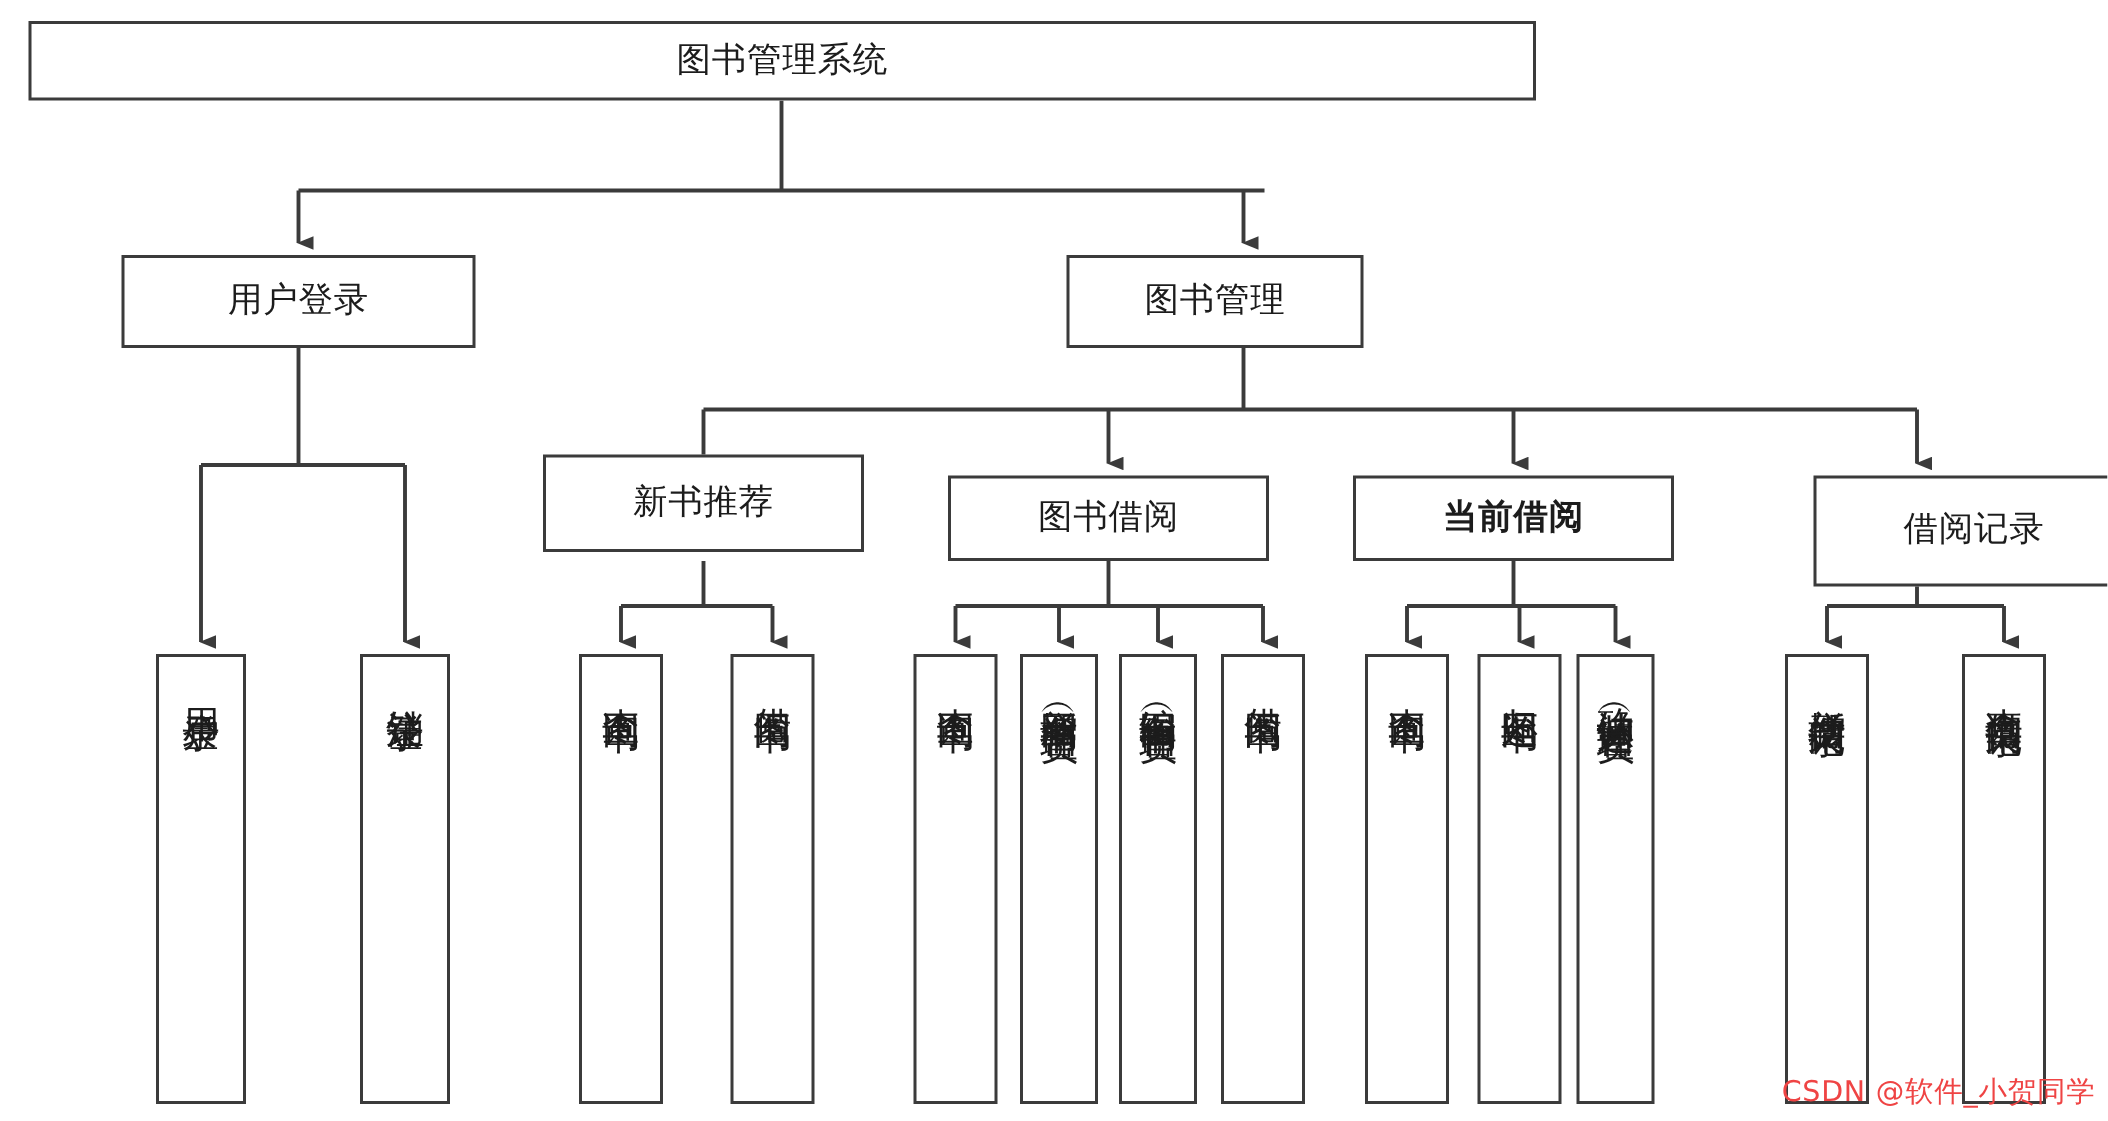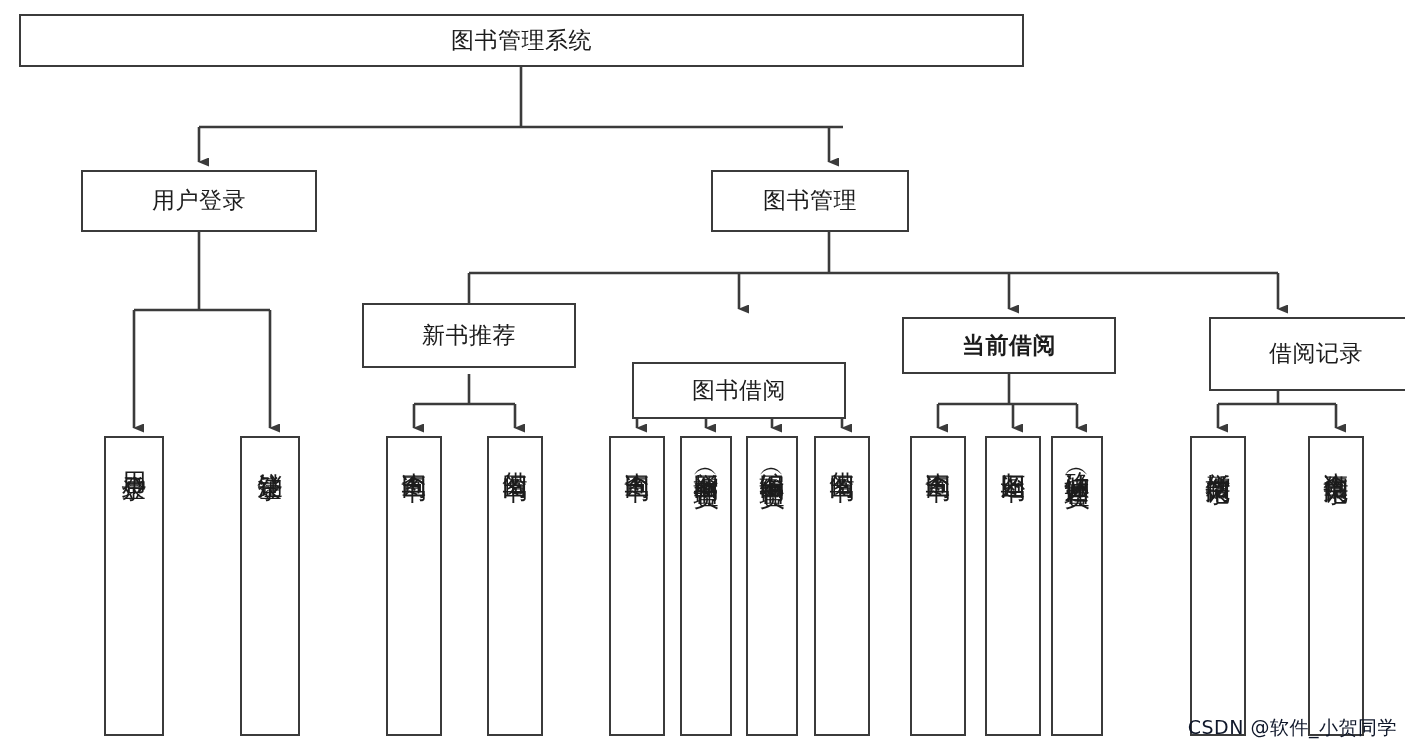--- a/index.html
+++ b/index.html
@@ -57,21 +57,21 @@
     font-size: 25px;
     line-height: 1.0;
     letter-spacing: 2px;
     white-space: nowrap;
   }
   #watermark {
     position: absolute;
     right: 8px;
     bottom: 6px;
     font-size: 19px;
-    color: #0f172a;
+    color: #ef4444;
     letter-spacing: 0.5px;
     white-space: nowrap;
     pointer-events: none;
   }
 </style>
 </head>
 <body>
 
 <div id="canvas">
 
@@ -132,21 +132,21 @@
   <div class="node horiz" style="left:81px; top:170px; width:236px; height:62px;">
     <span class="node-label">用户登录</span>
   </div>
   <div class="node horiz" style="left:711px; top:170px; width:198px; height:62px;">
     <span class="node-label">图书管理</span>
   </div>
 
   <div class="node horiz" style="left:362px; top:303px; width:214px; height:65px;">
     <span class="node-label">新书推荐</span>
   </div>
-  <div class="node horiz" style="left:632px; top:317px; width:214px; height:57px;margin-top:45px;">
+  <div class="node horiz" style="left:632px; top:317px; width:214px; height:57px;">
     <span class="node-label">图书借阅</span>
   </div>
   <div class="node horiz" style="left:902px; top:317px; width:214px; height:57px;font-weight:bold;">
     <span class="node-label">当前借阅</span>
   </div>
   <div class="node horiz" style="left:1171px; top:317px; width:214px; height:74px;margin-left:38px;">
     <span class="node-label">借阅记录</span>
   </div>
 
   <div class="node vert" style="left:104px; top:436px; width:60px; height:300px;">

